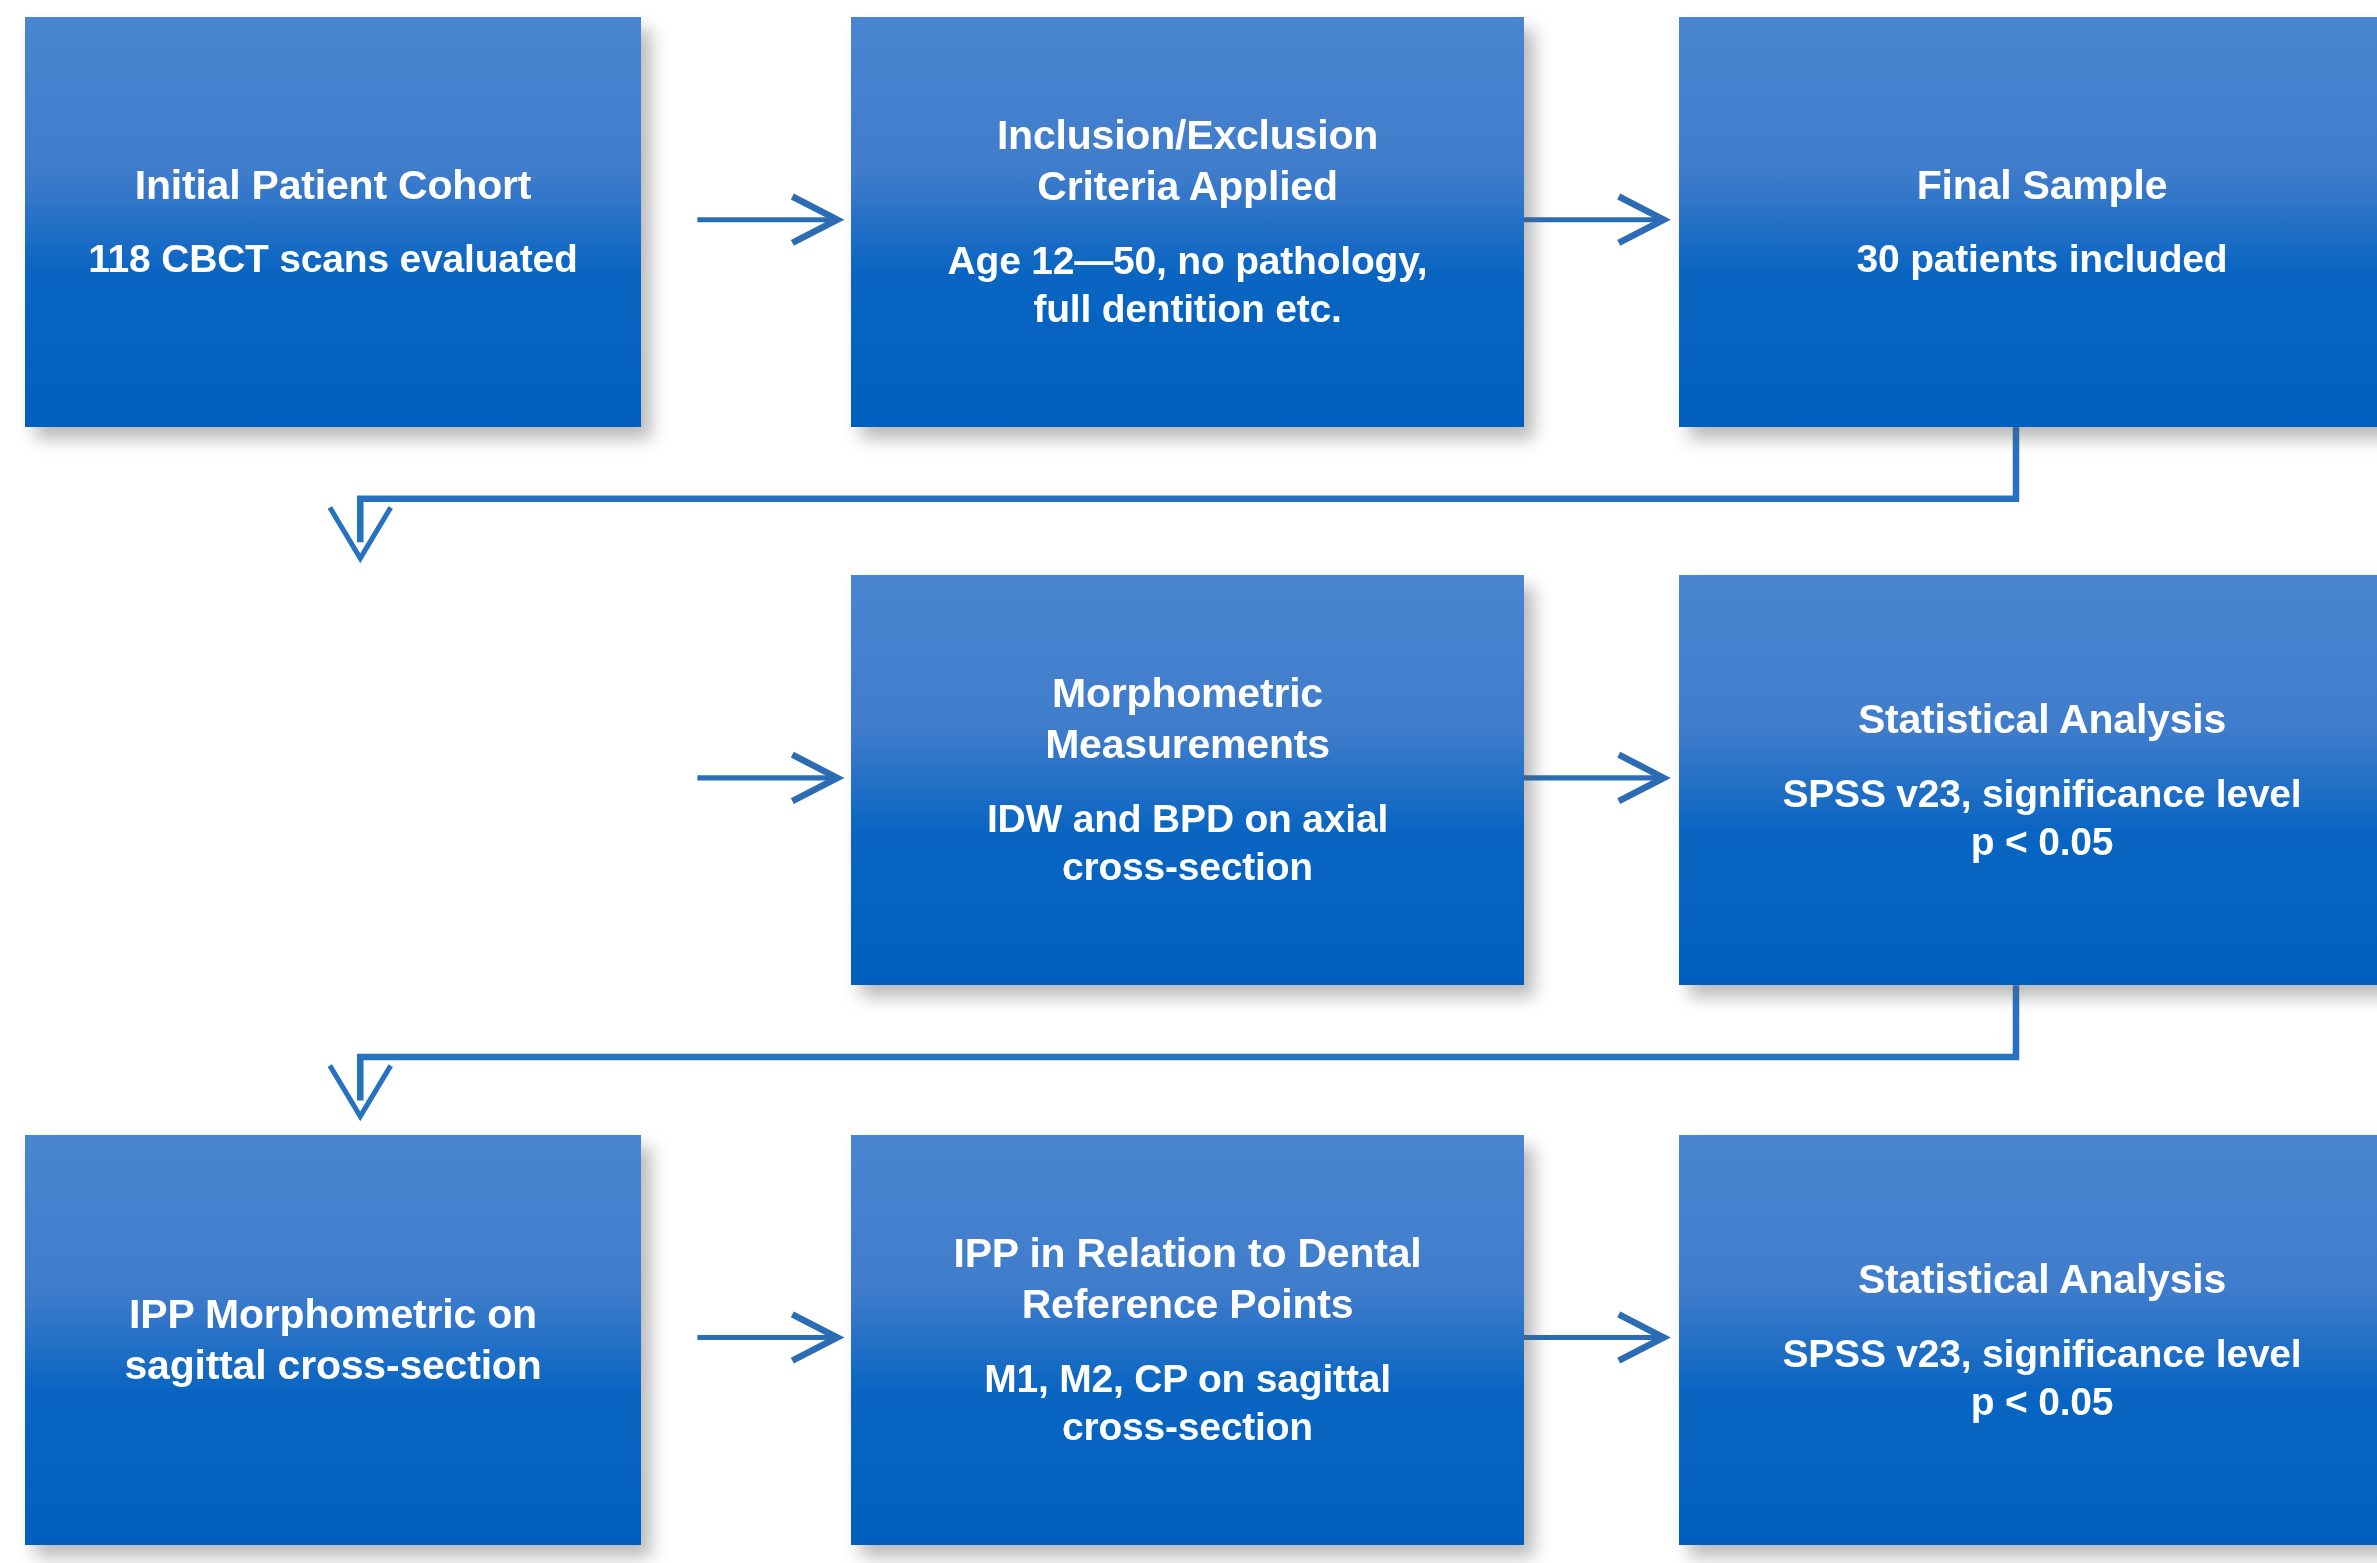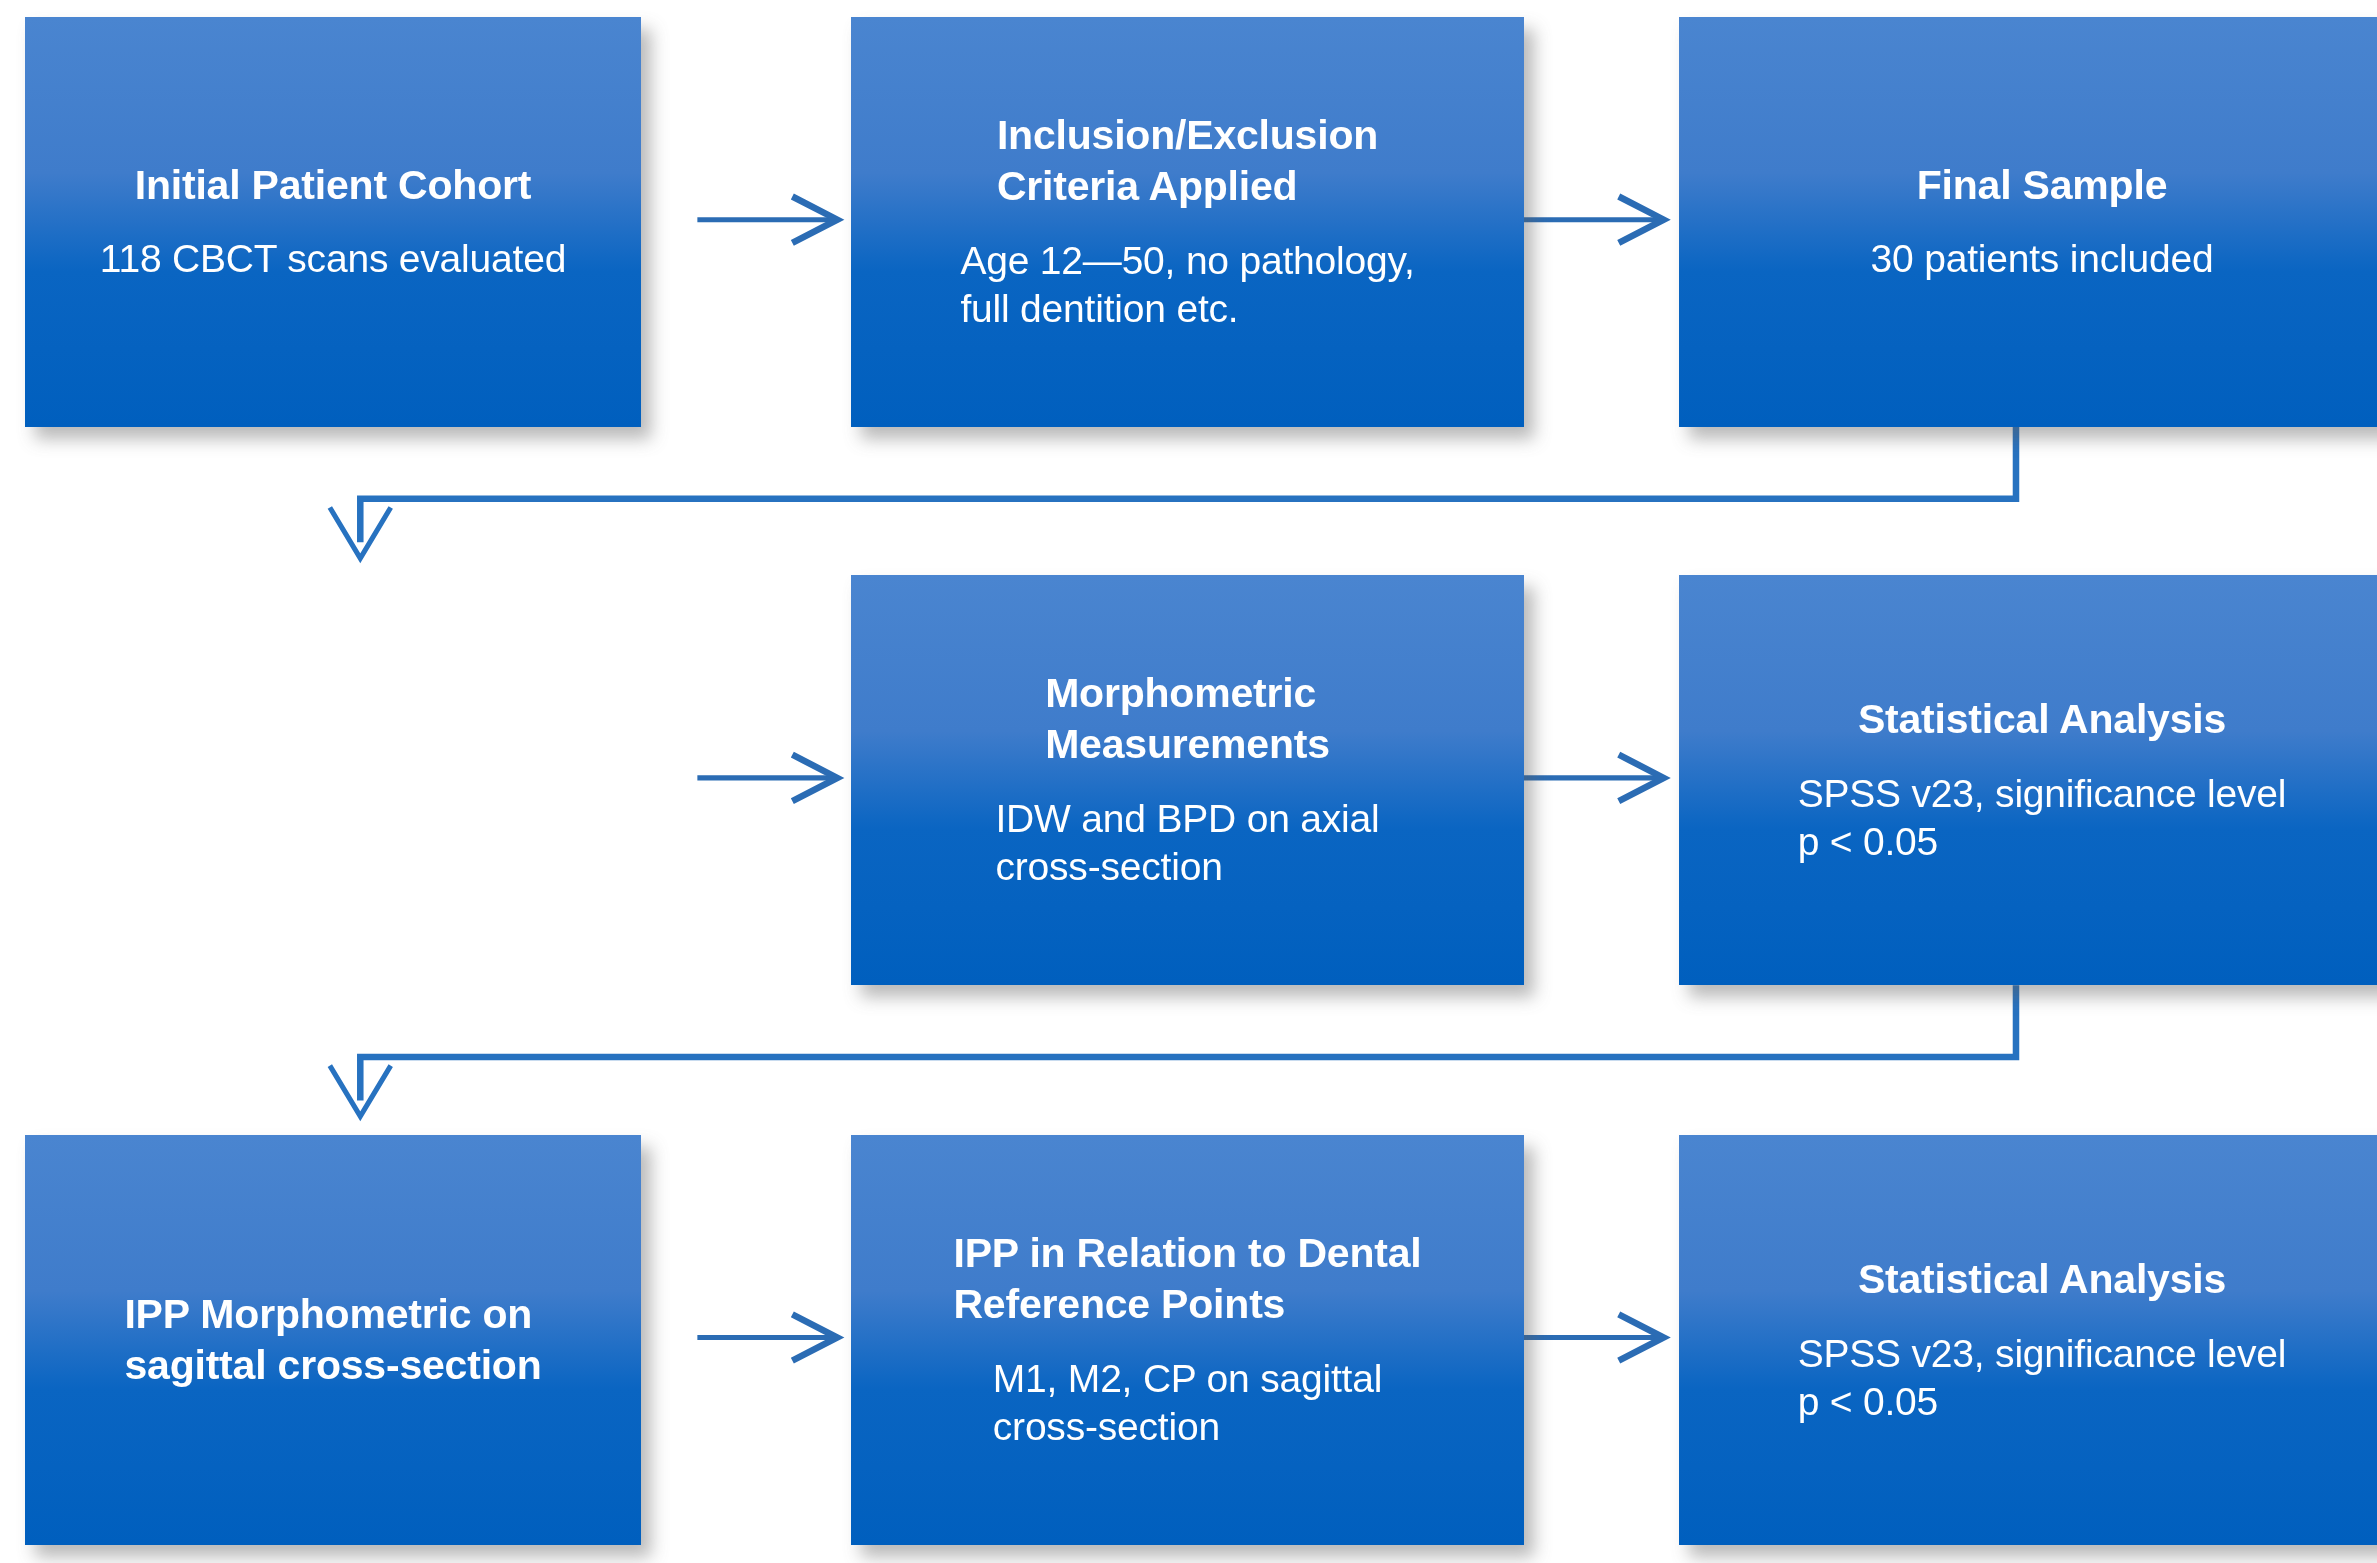--- a/index.html
+++ b/index.html
@@ -28,34 +28,34 @@
     position: absolute;
     box-sizing: border-box;
     background: linear-gradient(to bottom, #4a85d0 0%, #3f7ccb 38%, #0a65c2 62%, #005fbe 100%);
     box-shadow: 10px 11.6px 16px rgba(90, 90, 90, 0.42);
     display: flex;
     flex-direction: column;
     align-items: center;
     justify-content: center;
     padding: 0 19px;
     color: #ffffff;
-    text-align: left;
+    text-align: center;
     line-height: 1.24;
   }
 
   .box-title {
     font-size: 41px;
     font-weight: bold;
     letter-spacing: -0.2px;
     white-space: pre-line;
     margin: 0;
   }
   .box-body {
     font-size: 39px;
-    font-weight: normal;
+    font-weight: bold;
     letter-spacing: -0.2px;
     white-space: pre-line;
     margin: 0;
     margin-top: 25px;
   }
   .box-body:empty { display: none; margin: 0; }
 
   
   .r1 { top: 16.7px;   height: 410px; }
   .r2 { top: 575px;  height: 410px; }

